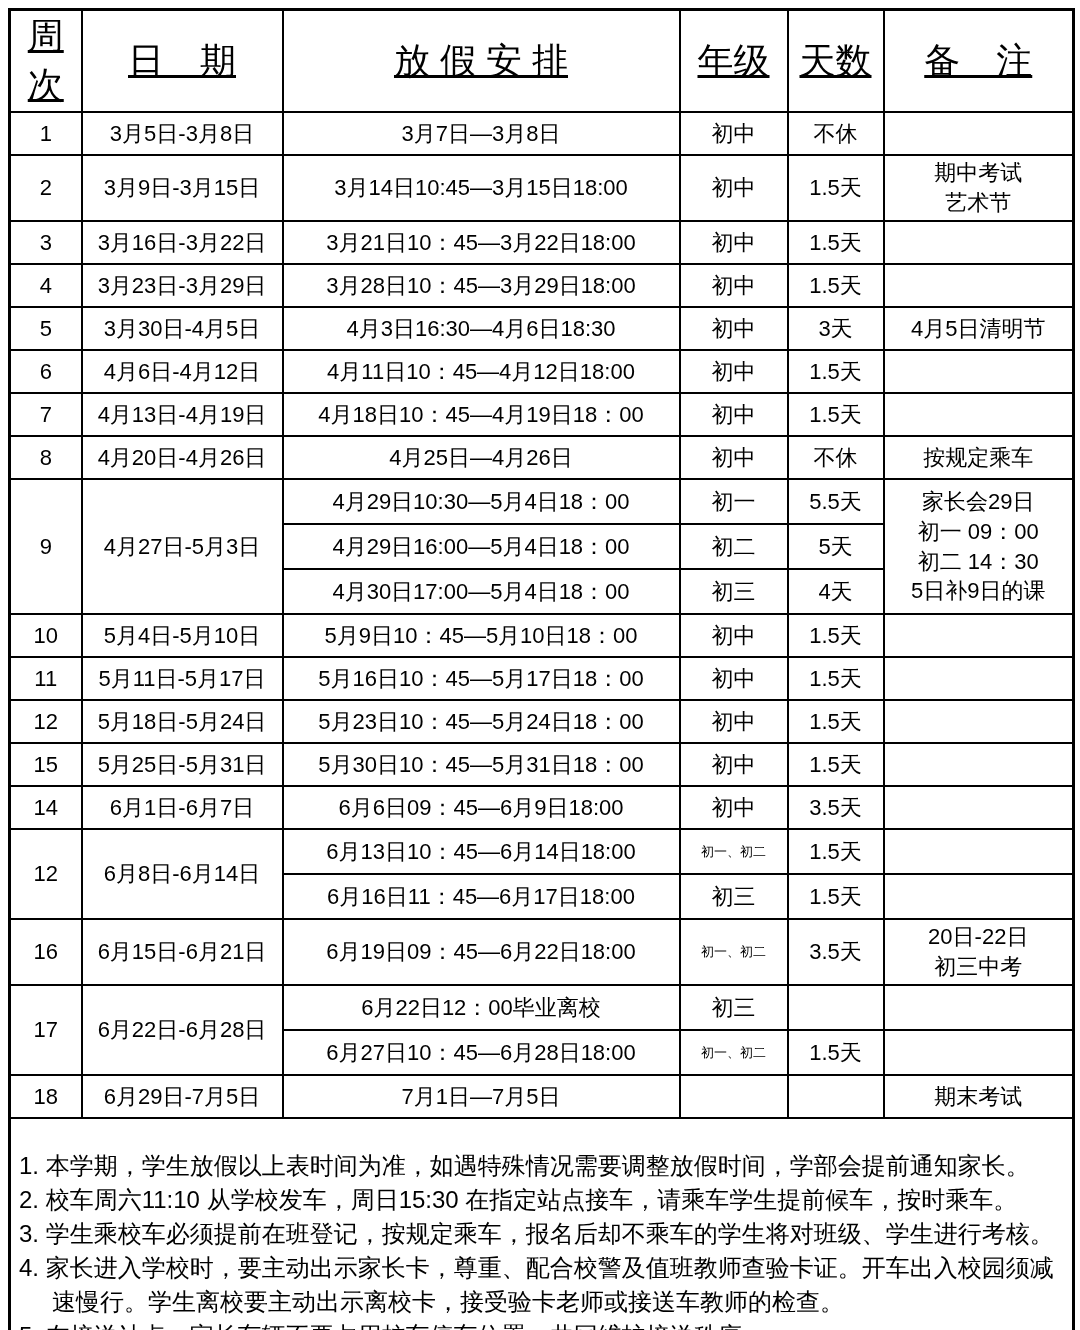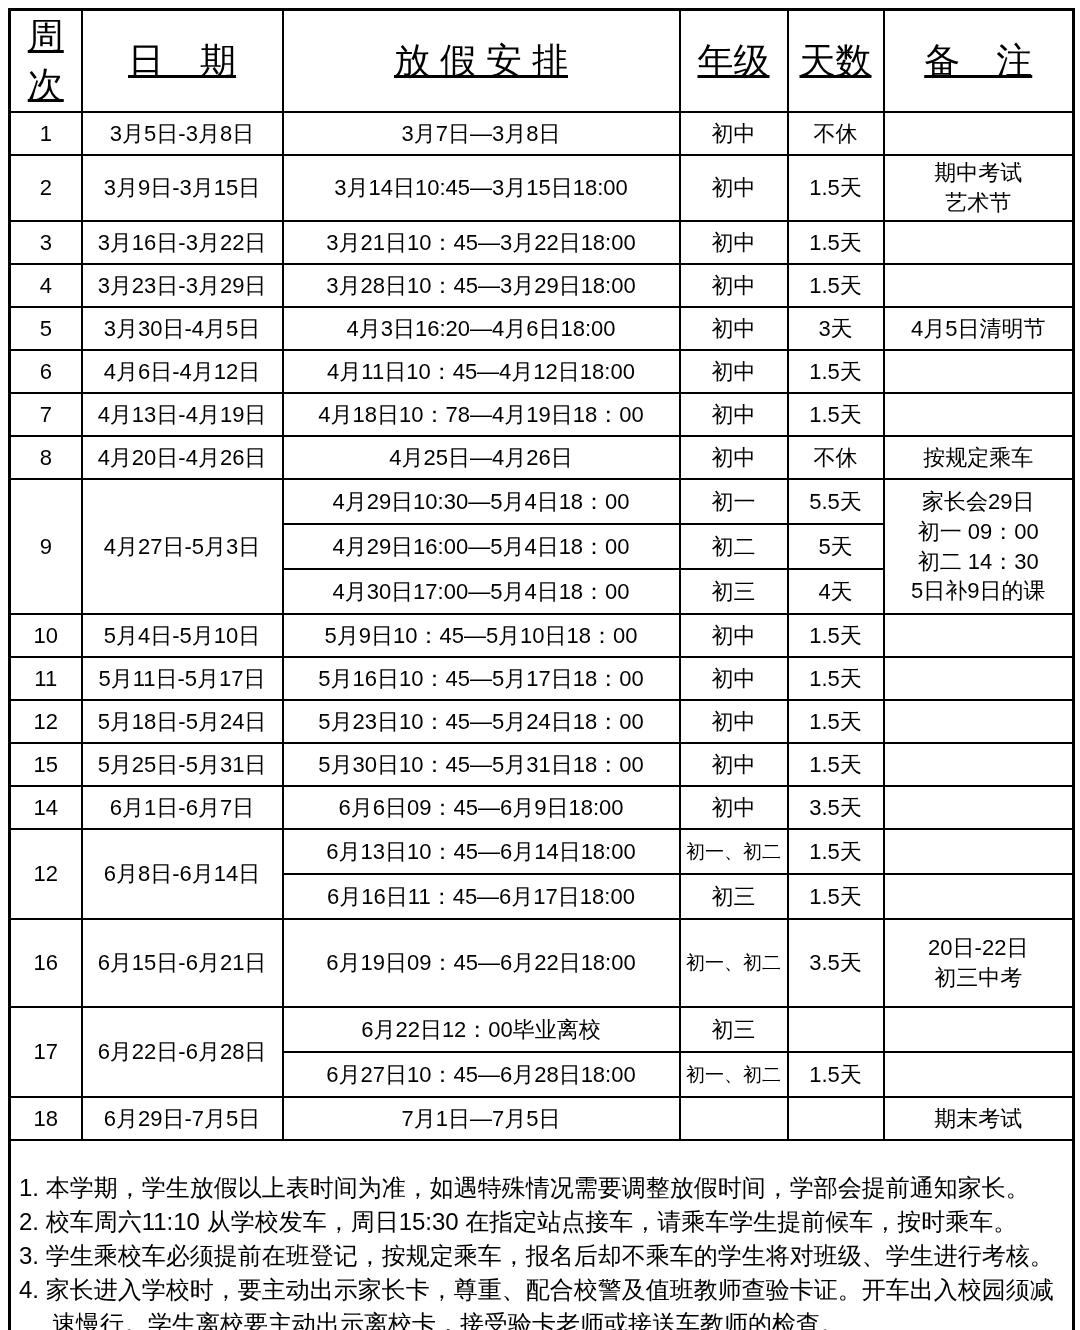--- a/index.html
+++ b/index.html
@@ -35,23 +35,23 @@
     text-decoration: underline;
   }
   tbody td {
     font-size: 22px;
     line-height: 1.35;
   }
   tbody tr { height: 43px; }
   tbody tr:nth-child(2)  { height: 66px; }
   tbody tr:nth-child(n+9):nth-child(-n+11)  { height: 45px; }
   tbody tr:nth-child(n+17):nth-child(-n+18) { height: 45px; }
-  tbody tr:nth-child(19) { height: 88px; }
+  tbody tr:nth-child(19) { height: 66px; }
   tbody tr:nth-child(n+20):nth-child(-n+21) { height: 45px; }
-  tbody td.small { font-size: 19px; }
+  tbody td.small { font-size: 13px; }
   td.notes-cell {
     text-align: left;
     vertical-align: top;
     padding: 12px 8px 14px 8px;
   }
   .note {
     font-size: 24px;
     line-height: 34px;
     padding-left: 33px;
     text-indent: -33px;
@@ -111,37 +111,37 @@
           <td>4</td>
           <td>3月23日-3月29日</td>
           <td>3月28日10：45—3月29日18:00</td>
           <td>初中</td>
           <td>1.5天</td>
           <td></td>
         </tr>
         <tr>
           <td>5</td>
           <td>3月30日-4月5日</td>
-          <td>4月3日16:20—4月6日18:00</td>
+          <td>4月3日16:30—4月6日18:30</td>
           <td>初中</td>
           <td>3天</td>
           <td>4月5日清明节</td>
         </tr>
         <tr>
           <td>6</td>
           <td>4月6日-4月12日</td>
           <td>4月11日10：45—4月12日18:00</td>
           <td>初中</td>
           <td>1.5天</td>
           <td></td>
         </tr>
         <tr>
           <td>7</td>
           <td>4月13日-4月19日</td>
-          <td>4月18日10：78—4月19日18：00</td>
+          <td>4月18日10：45—4月19日18：00</td>
           <td>初中</td>
           <td>1.5天</td>
           <td></td>
         </tr>
         <tr>
           <td>8</td>
           <td>4月20日-4月26日</td>
           <td>4月25日—4月26日</td>
           <td>初中</td>
           <td>不休</td>

